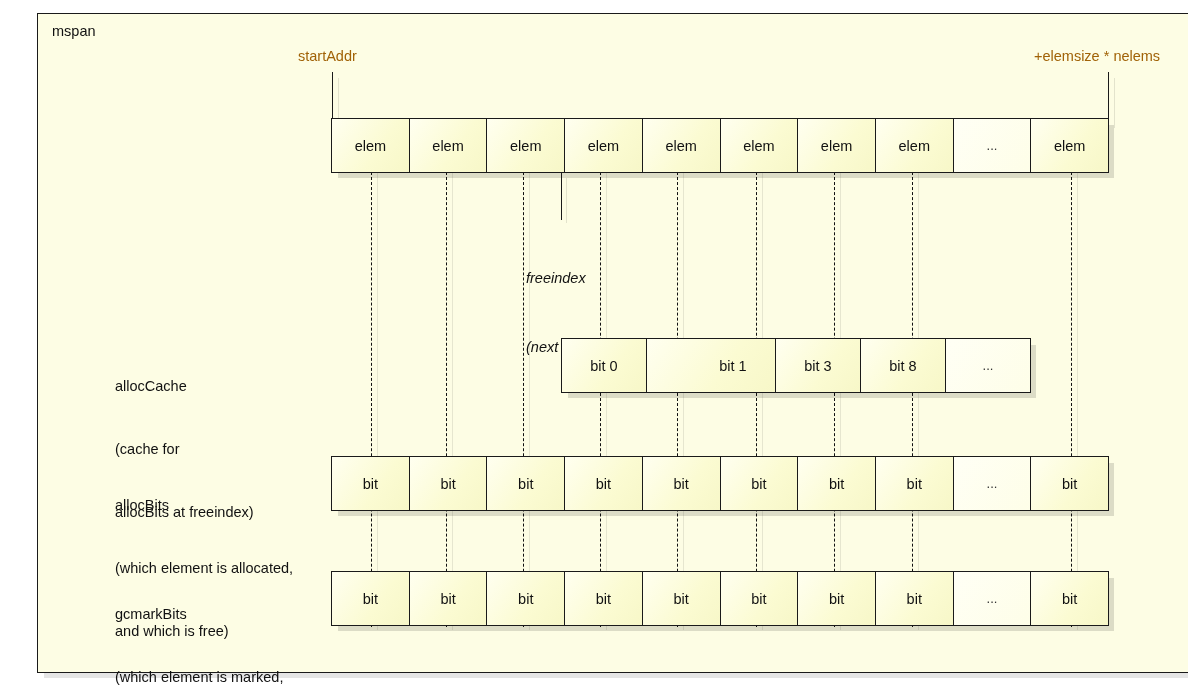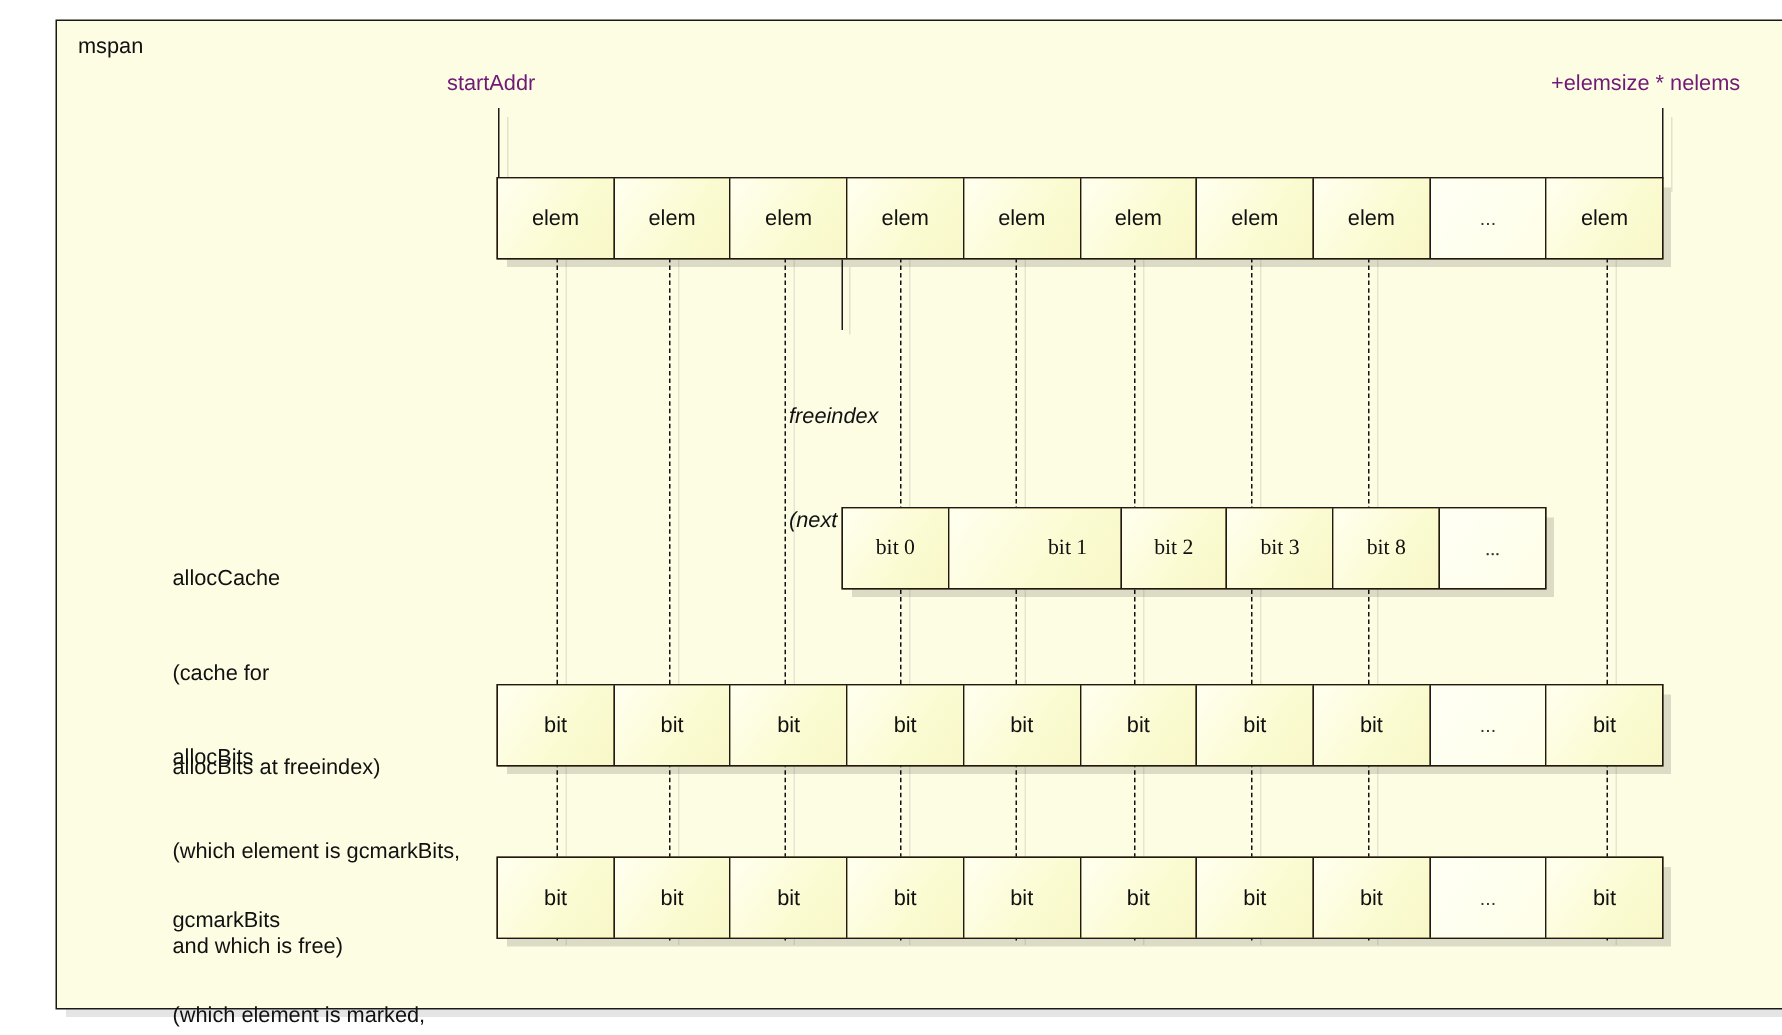--- a/index.html
+++ b/index.html
@@ -36,41 +36,41 @@
     top: 9px;
     font-size: 14.5px;
     color: #111;
     white-space: nowrap;
   }
 
   
   .ptr-label {
     position: absolute;
     font-size: 14.5px;
-    color: #701a75;
+    color: #a16207;
     white-space: nowrap;
   }
   .ptr-line {
     position: absolute;
     width: 0;
     border-left: 1.6px solid #1a1a1a;
   }
   .ptr-line-shadow {
     position: absolute;
     width: 0;
     border-left: 1.5px solid rgba(0,0,0,0.10);
   }
 
   
   .row {
     position: absolute;
     display: flex;
     box-sizing: border-box;
     border: 1.6px solid #1a1a1a;
-    background: #a16207;
+    background: #fde047;
     box-shadow: 6px 6px 0 -1px rgba(0,0,0,0.13);
   }
   .cell {
     box-sizing: border-box;
     border-right: 1.6px solid #1a1a1a;
     display: flex;
     align-items: center;
     justify-content: center;
     font-size: 14.5px;
     color: #111;
@@ -171,32 +171,31 @@
   <div class="annot" style="left:503px; top:221px;">
     <div>freeindex</div>
     <div>(next allocate will</div>
   </div>
 
   <div class="side-label" style="left:92px; top:334px;">
     <div>allocCache</div>
     <div>(cache for</div>
     <div>allocBits at freeindex)</div>
   </div>
-  <div class="row" id="row-alloccache" style="left:538px; top:338px; width:470px; height:55px;font-family:Liberation Serif, serif;">
+  <div class="row" id="row-alloccache" style="left:538px; top:338px; width:470px; height:55px;">
       <div class="cell" style="flex: 1 1 0px;">bit 0</div>
       <div class="cell" style="flex: 1 1 0px; padding-left: 44px;">bit 1</div>
-      <div class="cell" style="flex: 1 1 0px;">bit 2</div>
       <div class="cell" style="flex: 1 1 0px;">bit 3</div>
       <div class="cell" style="flex: 1 1 0px;">bit 8</div>
       <div class="cell ellipsis" style="flex: 1 1 0px;">...</div>
     </div>
 
   <div class="side-label" style="left:92px; top:453px;">
     <div>allocBits</div>
-    <div>(which element is gcmarkBits,</div>
+    <div>(which element is allocated,</div>
     <div>and which is free)</div>
   </div>
   <div class="row" id="row-allocbits" style="left:308px; top:456px; width:778px; height:55px;">
       <div class="cell" style="flex: 1 1 0px;">bit</div>
       <div class="cell" style="flex: 1 1 0px;">bit</div>
       <div class="cell" style="flex: 1 1 0px;">bit</div>
       <div class="cell" style="flex: 1 1 0px;">bit</div>
       <div class="cell" style="flex: 1 1 0px;">bit</div>
       <div class="cell" style="flex: 1 1 0px;">bit</div>
       <div class="cell" style="flex: 1 1 0px;">bit</div>

